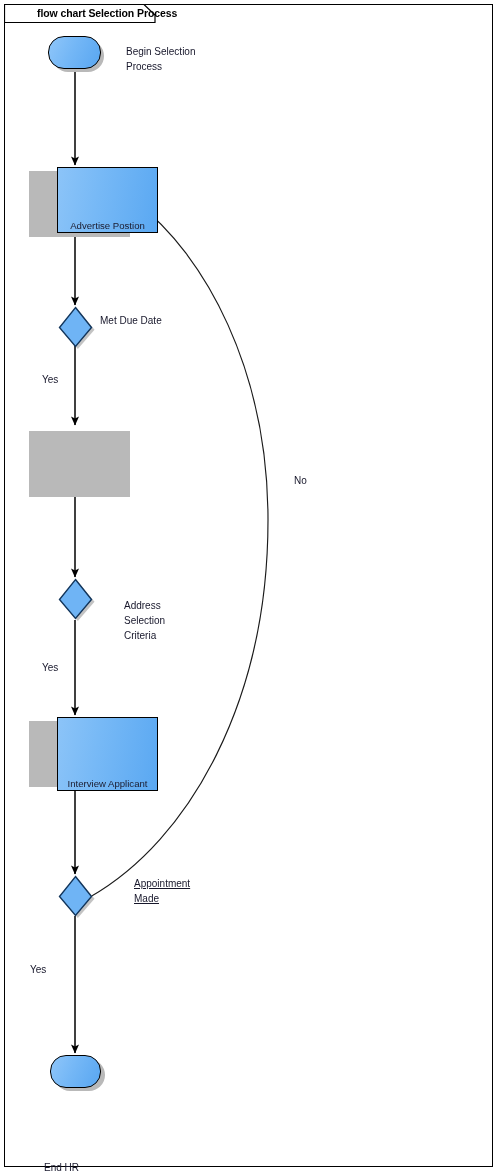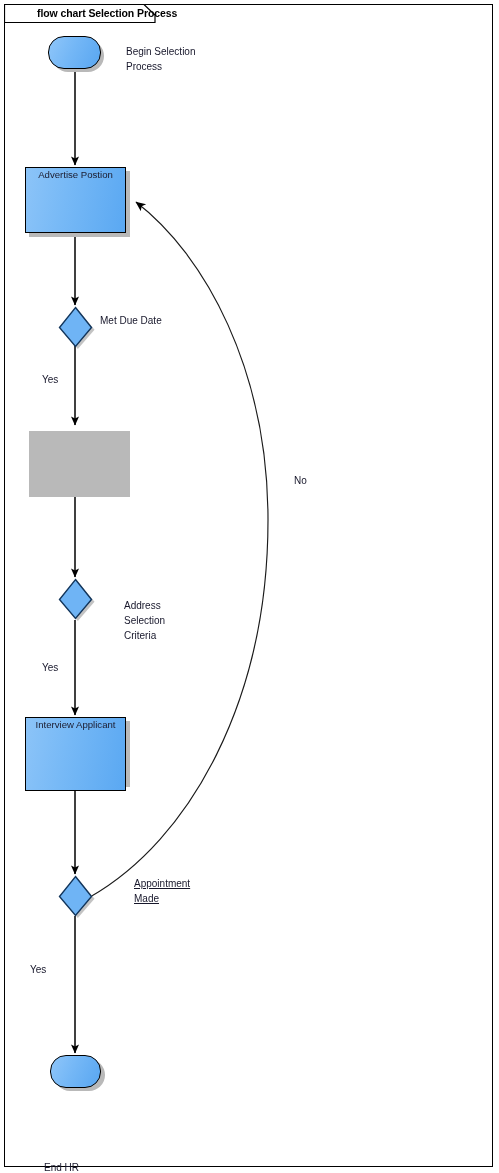--- a/index.html
+++ b/index.html
@@ -72,23 +72,24 @@
   }
   .shadow {
     position: absolute;
     background: #b9b9b9;
     z-index: 2;
   }
   .proc {
     border: 1.3px solid #000000;
     background: linear-gradient(100deg, #8cc4f8 0%, #77b9f6 40%, #5aa8f2 100%);
     display: flex;
-    align-items: flex-start;
+    align-items: flex-end;
     justify-content: center;
     text-align: center;
+    margin-left: 32px;
   }
   .proc .label {
     font-size: 9.6px;
     color: #1b1b2e;
     line-height: 13px;
     padding: 0 4px;
   }
   .terminator {
     border: 1.6px solid #000000;
     border-radius: 16px;

